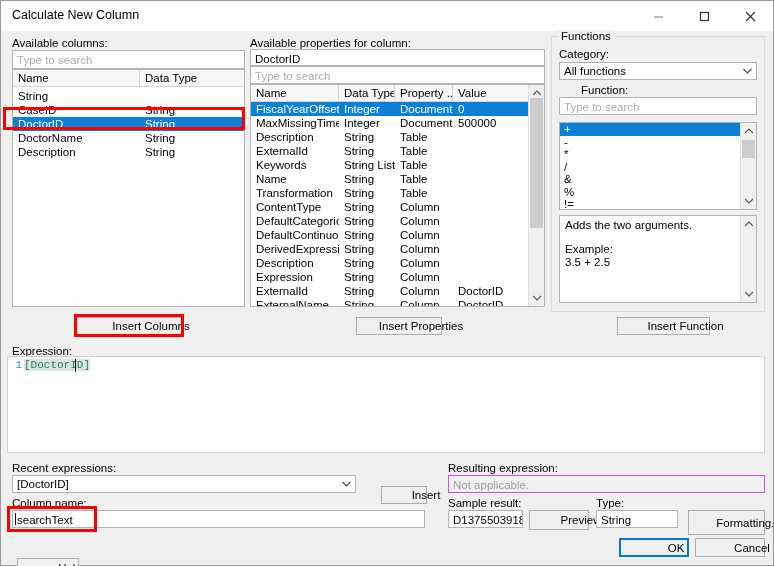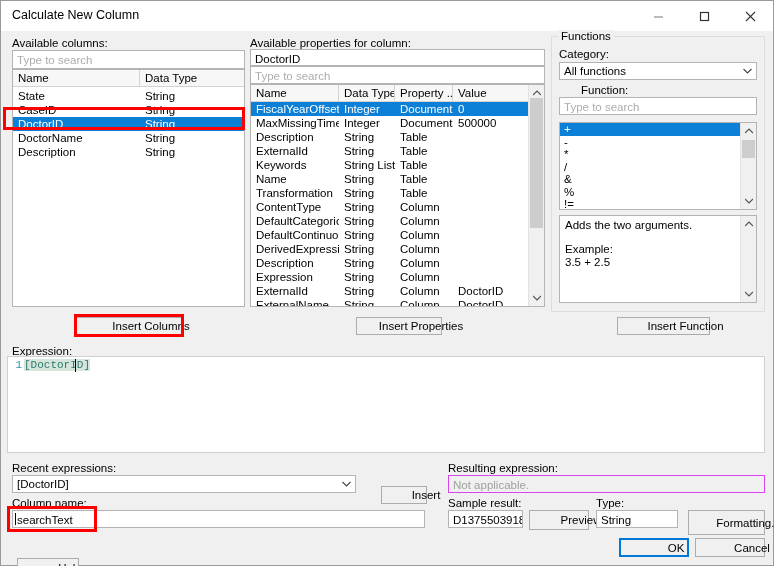--- a/index.html
+++ b/index.html
@@ -150,21 +150,20 @@
 
   <div class="tbox ph" style="left:11px;top:49px;width:233px;height:19px;">Type to search</div>
 
   <div class="listbox" style="left:11px;top:68px;width:233px;height:238px;">
     <div class="lhead">
       <div style="width:127px;">Name</div>
       <div style="width:104px;">Data Type</div>
     </div>
     <div style="padding-top:2px;">
       <div class="lrow">
-        <div style="width:127px;">State</div>
         <div style="width:104px;">String</div>
       </div>
       <div class="lrow">
         <div style="width:127px;">CaseID</div>
         <div style="width:104px;">String</div>
       </div>
       <div class="lrow sel">
         <div style="width:127px;">DoctorID</div>
         <div style="width:104px;">String</div>
       </div>

